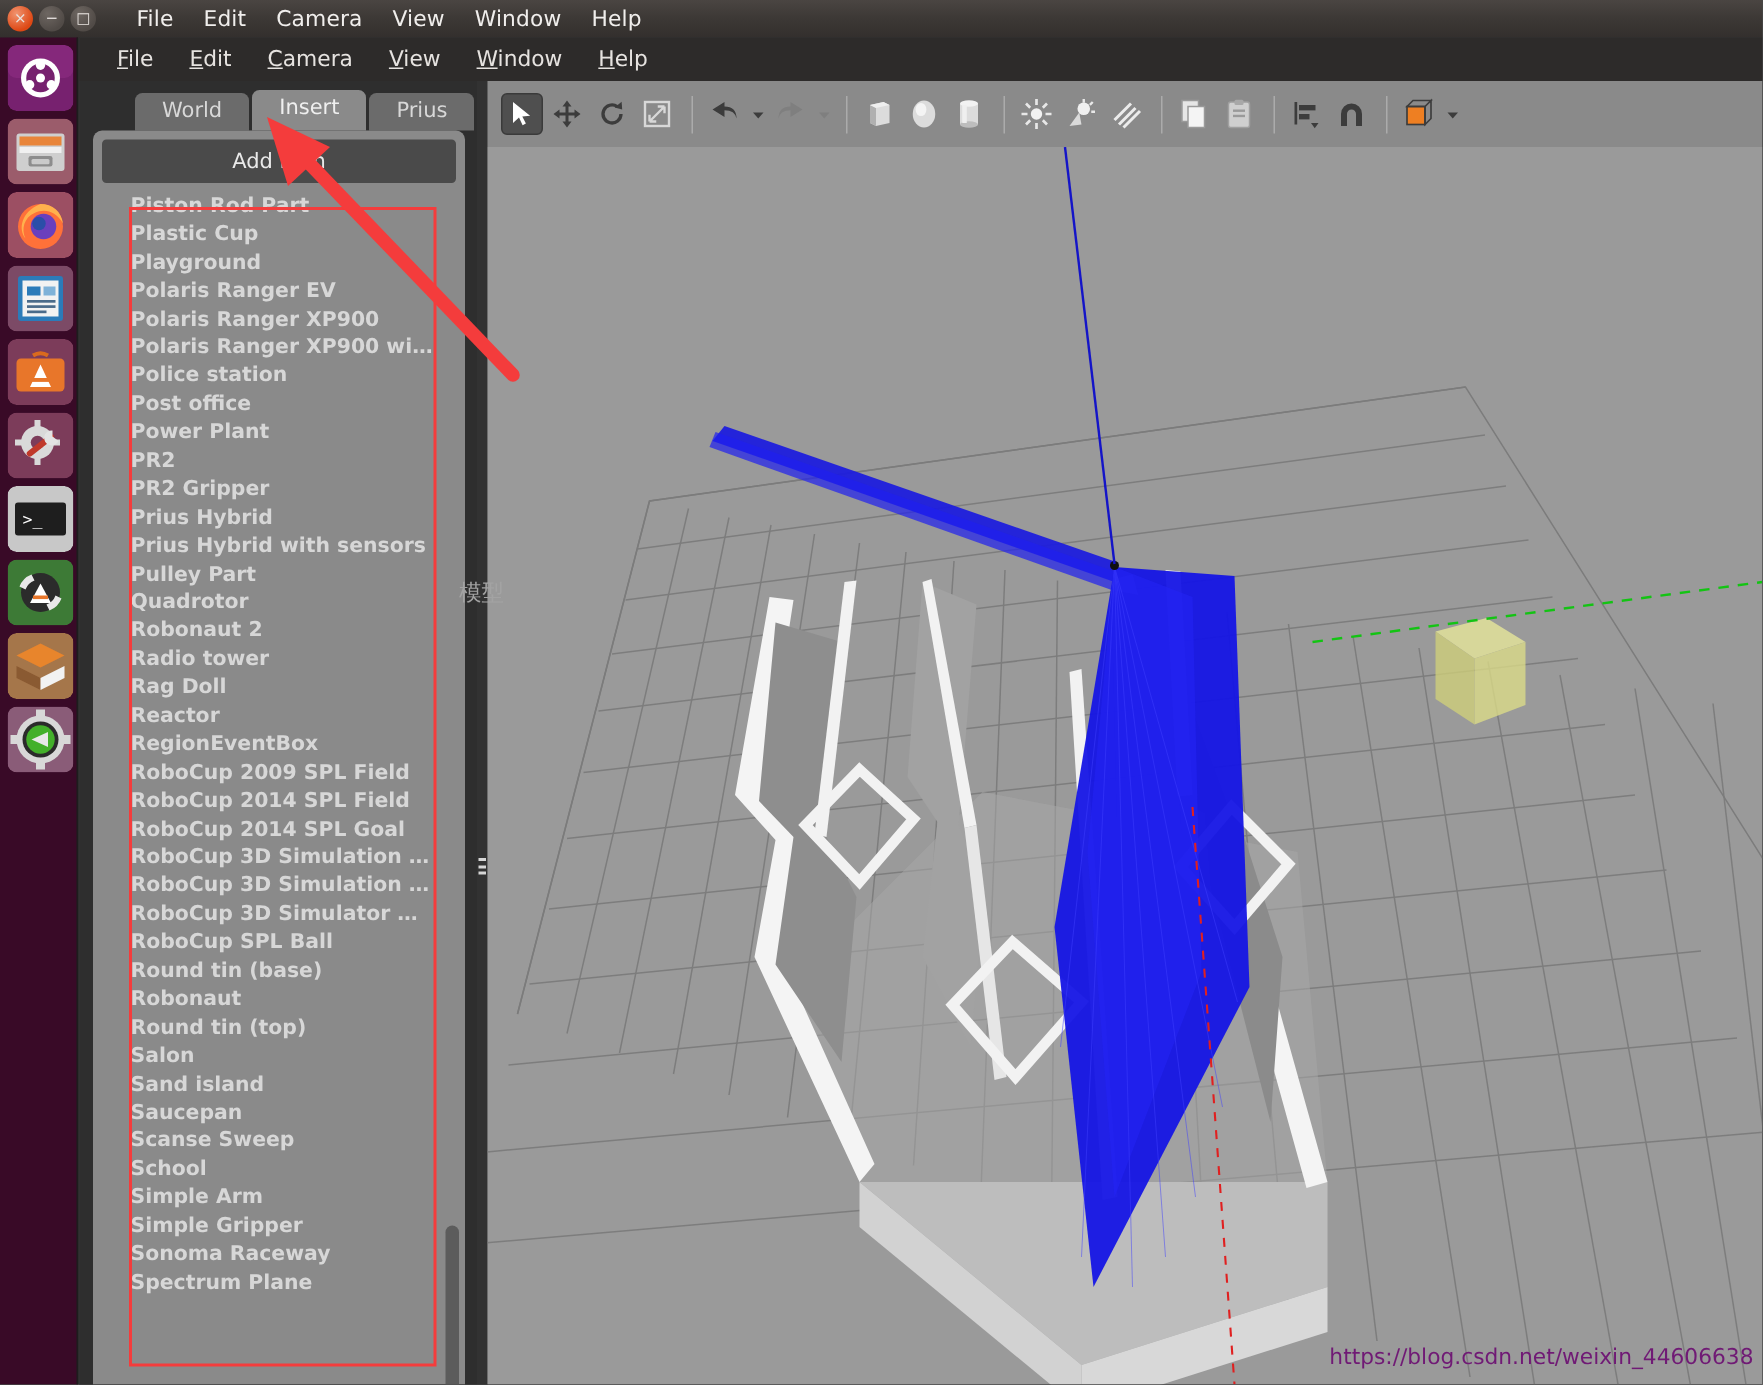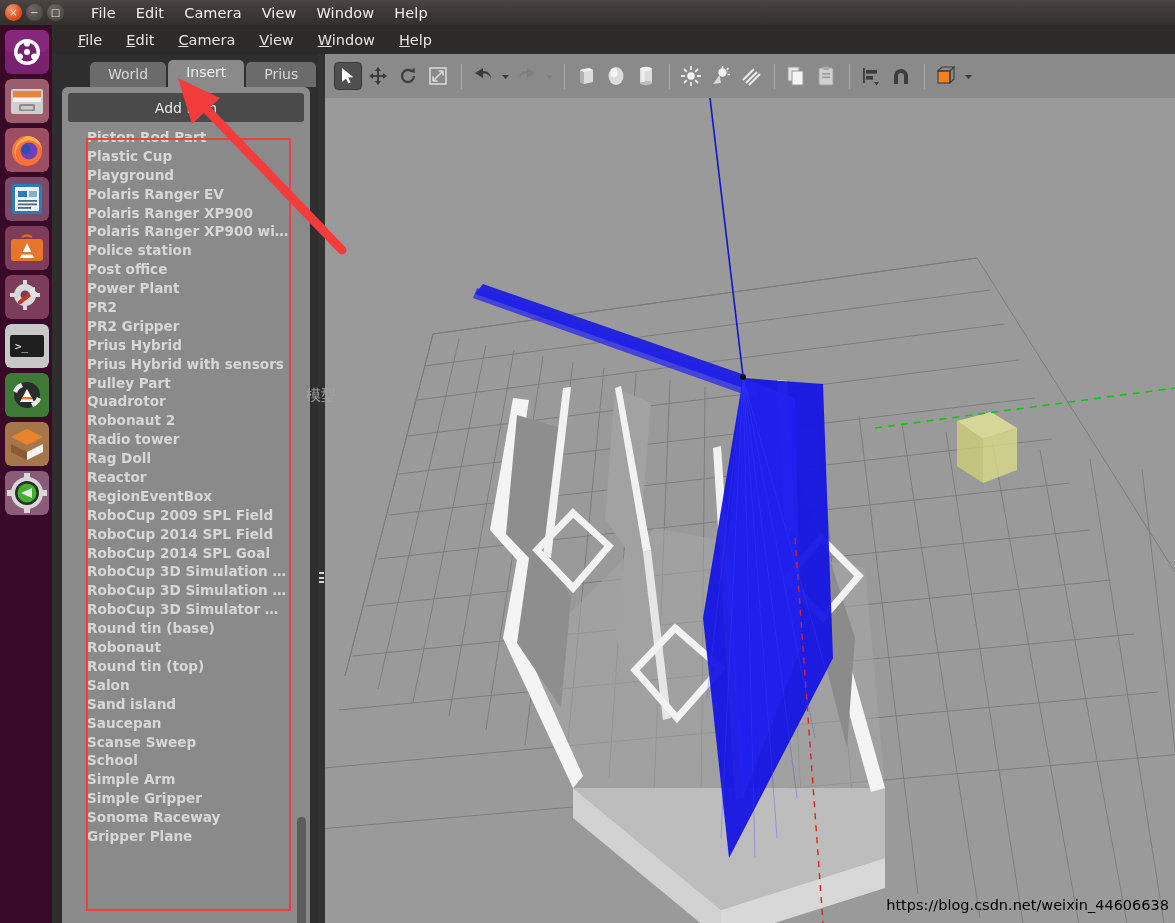--- a/index.html
+++ b/index.html
@@ -85,21 +85,21 @@
           justify-content: center; margin-right: 2px; border-radius: 4px; }
   .tbtn.sel { background: #4f4f4f; border: 1px solid #3a3a3a; }
   .tsep { width: 1px; height: 25px; background: #ababab; margin: 0 7px; }
   .tarrow { width: 12px; height: 28px; display: flex; align-items: center;
             justify-content: center; margin-right: 2px; }
 
   
   #view { position: absolute; left: 272px; top: 44px; width: 850px; height: 825px;
           background: #9a9a9a; overflow: hidden; }
   #view svg { display: block; }
-  #watermark { position: absolute; right: 6px; bottom: 10px; color: #000000;
+  #watermark { position: absolute; right: 6px; bottom: 10px; color: #701a75;
                font-size: 14.5px; font-family: "DejaVu Sans", "Liberation Sans", sans-serif; }
 
   
   #annot-box { position: absolute; left: 86px; top: 138px; width: 205px; height: 773px;
                border: 2.5px solid #f43c3c; pointer-events: none; }
   #annot-arrow { position: absolute; left: 160px; top: 68px; width: 190px; height: 190px;
                  pointer-events: none; }
   #annot-cn { position: absolute; left: 306px; top: 352px; color: #a3a3a3;
               font-size: 15px; font-family: "DejaVu Sans", sans-serif; pointer-events:none;margin-top:34px; }
 </style>
@@ -288,32 +288,33 @@
               <div class="mrow">Radio tower</div>
               <div class="mrow">Rag Doll</div>
               <div class="mrow">Reactor</div>
               <div class="mrow">RegionEventBox</div>
               <div class="mrow">RoboCup 2009 SPL Field</div>
               <div class="mrow">RoboCup 2014 SPL Field</div>
               <div class="mrow">RoboCup 2014 SPL Goal</div>
               <div class="mrow">RoboCup 3D Simulation …</div>
               <div class="mrow">RoboCup 3D Simulation …</div>
               <div class="mrow">RoboCup 3D Simulator …</div>
+              <div class="mrow">RoboCup SPL Ball</div>
               <div class="mrow">Round tin (base)</div>
               <div class="mrow">Robonaut</div>
               <div class="mrow">Round tin (top)</div>
               <div class="mrow">Salon</div>
               <div class="mrow">Sand island</div>
               <div class="mrow">Saucepan</div>
               <div class="mrow">Scanse Sweep</div>
               <div class="mrow">School</div>
               <div class="mrow">Simple Arm</div>
               <div class="mrow">Simple Gripper</div>
               <div class="mrow">Sonoma Raceway</div>
-              <div class="mrow">Gripper Plane</div>
+              <div class="mrow">Spectrum Plane</div>
             </div>
 
           <div id="vscroll">
             <div id="vthumb"></div>
           </div>
         </div>
       </div>
 
       <div id="splitter">
         <div id="sphandle">

